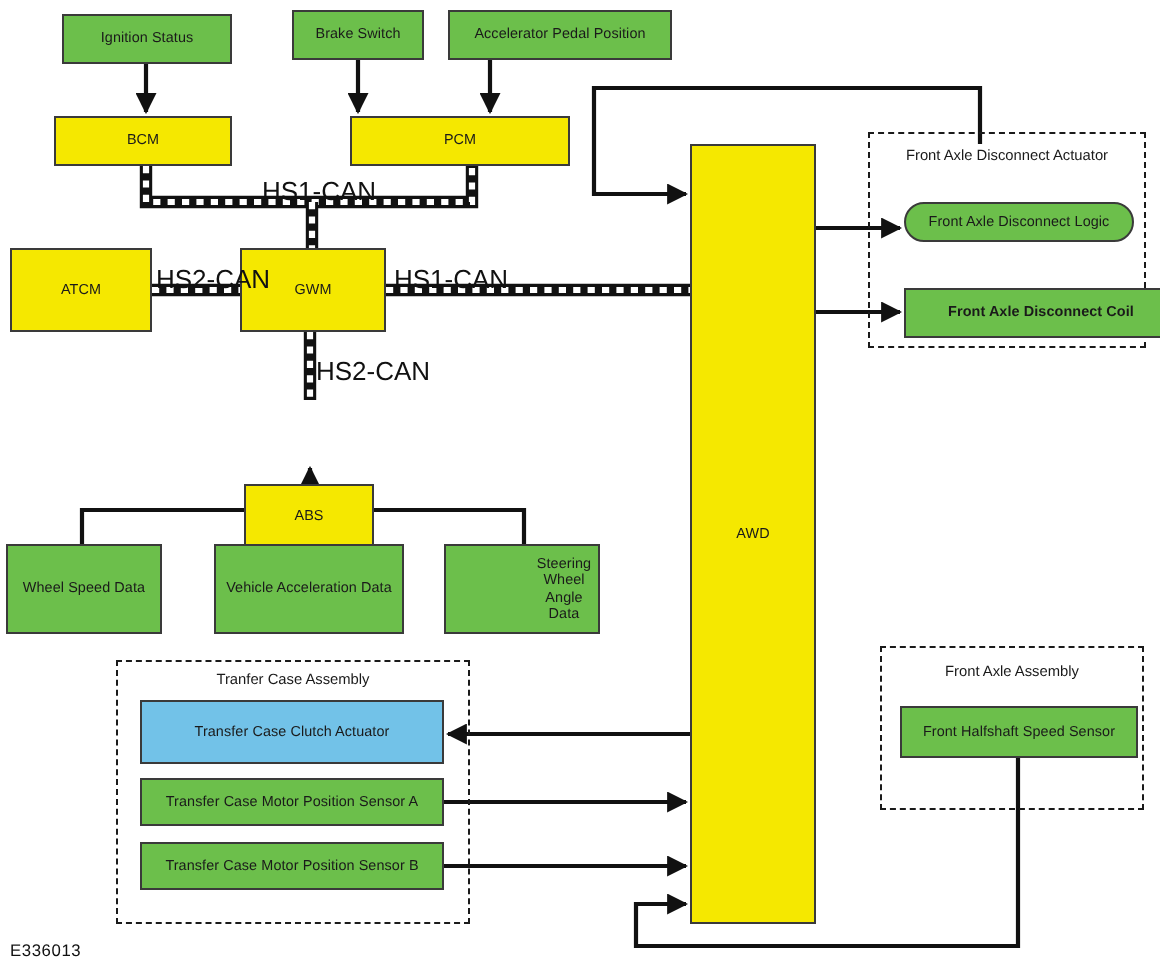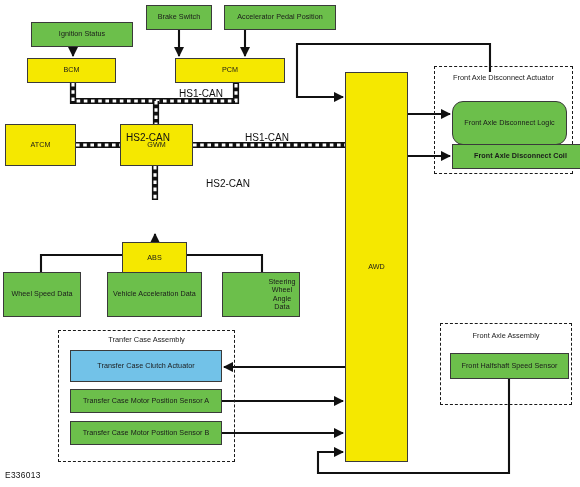--- a/index.html
+++ b/index.html
@@ -13,21 +13,21 @@
         letter-spacing:.05px;}
   .green{background:#6CBF4B;}
   .yellow{background:#F5E800;}
   .blue{background:#72C2E8;}
 
   .group{position:absolute;box-sizing:border-box;border:1.4px dashed #1a1a1a;
          background:transparent;}
   .group-title{position:absolute;font-size:7.4px;color:#1a1a1a;text-align:center;
                white-space:nowrap;}
 
-  .canlabel{position:absolute;font-size:10px;color:#111;white-space:nowrap;margin-left:48px;}
+  .canlabel{position:absolute;font-size:13px;color:#111;white-space:nowrap;}
   .corner-id{position:absolute;font-size:8.4px;color:#111;letter-spacing:.3px;}
 
   svg{position:absolute;left:0;top:0;width:580px;height:487px;overflow:visible;}
   .wire{stroke:#111;stroke-width:2.1;fill:none;}
   .canbus{stroke:#111;stroke-width:6.2;fill:none;}
   .candash{stroke:#ffffff;stroke-width:3.1;fill:none;stroke-dasharray:3.6 3.6;}
 </style>
 </head>
 <body>
 
@@ -80,33 +80,33 @@
 
   <div class="group" style="left:434px;top:66px;width:139px;height:108px;"></div>
   <div class="group-title" style="left:434px;top:73px;width:139px;">Front Axle Disconnect Actuator</div>
 
   <div class="group" style="left:58px;top:330px;width:177px;height:132px;"></div>
   <div class="group-title" style="left:58px;top:335px;width:177px;">Tranfer Case Assembly</div>
 
   <div class="group" style="left:440px;top:323px;width:132px;height:82px;"></div>
   <div class="group-title" style="left:440px;top:331px;width:132px;">Front Axle Assembly</div>
 
-  <div class="node green" style="left:31px;top:22px;width:102px;height:25px;">Ignition Status</div>
+  <div class="node green" style="left:31px;top:7px;width:85px;height:25px;">Ignition Status</div>
   <div class="node green" style="left:146px;top:5px;width:66px;height:25px;">Brake Switch</div>
   <div class="node green" style="left:224px;top:5px;width:112px;height:25px;">Accelerator Pedal Position</div>
   <div class="node yellow" style="left:27px;top:58px;width:89px;height:25px;">BCM</div>
   <div class="node yellow" style="left:175px;top:58px;width:110px;height:25px;">PCM</div>
   <div class="node yellow" style="left:5px;top:124px;width:71px;height:42px;">ATCM</div>
   <div class="node yellow" style="left:120px;top:124px;width:73px;height:42px;">GWM</div>
   <div class="node yellow" style="left:122px;top:200px;width:65px;height:32px;margin-top:42px;">ABS</div>
   <div class="node green" style="left:3px;top:272px;width:78px;height:45px;">Wheel Speed Data</div>
   <div class="node green" style="left:107px;top:272px;width:95px;height:45px;">Vehicle Acceleration Data</div>
   <div class="node green" style="left:222px;top:272px;width:78px;height:45px;padding-left:44px;">Steering Wheel Angle Data</div>
   <div class="node yellow" style="left:345px;top:72px;width:63px;height:390px;">AWD</div>
-  <div class="node green" style="left:452px;top:101px;width:115px;height:44px;border-radius:11px;">Front Axle Disconnect Logic</div>
+  <div class="node green" style="left:452px;top:101px;width:115px;height:20px;border-radius:11px;">Front Axle Disconnect Logic</div>
   <div class="node green" style="left:452px;top:144px;width:137px;height:25px;font-weight:bold;">Front Axle Disconnect Coil</div>
   <div class="node blue" style="left:70px;top:350px;width:152px;height:32px;">Transfer Case Clutch Actuator</div>
   <div class="node green" style="left:70px;top:389px;width:152px;height:24px;">Transfer Case Motor Position Sensor A</div>
   <div class="node green" style="left:70px;top:421px;width:152px;height:24px;">Transfer Case Motor Position Sensor B</div>
   <div class="node green" style="left:450px;top:353px;width:119px;height:26px;">Front Halfshaft Speed Sensor</div>
 
   <div class="canlabel" style="left:131px;top:88px;">HS1-CAN</div>
   <div class="canlabel" style="left:78px;top:132px;">HS2-CAN</div>
   <div class="canlabel" style="left:197px;top:132px;">HS1-CAN</div>
   <div class="canlabel" style="left:158px;top:178px;">HS2-CAN</div>

